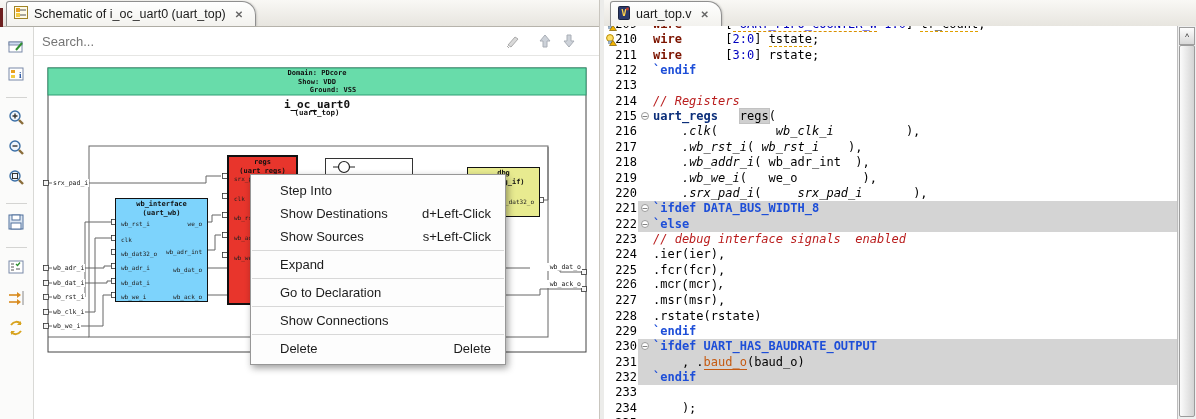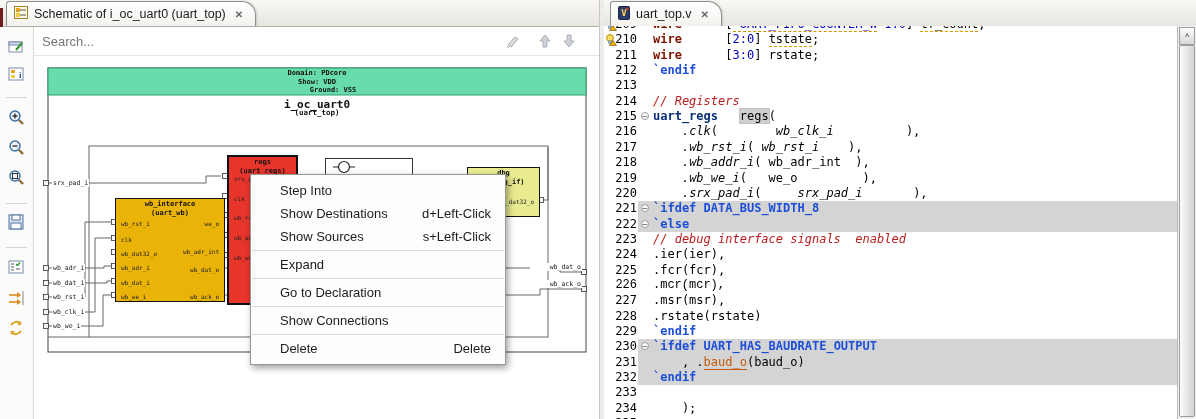--- a/index.html
+++ b/index.html
@@ -230,21 +230,21 @@
       <div class="s-text" style="left: 14px; top: 52px; width: 538px; text-align: center; font-size: 7.5px; font-weight: bold; z-index: 6;">(uart_top)</div>
       <div class="blk" style="left: 193px; top: 99px; width: 71px; height: 150px; background: rgb(232, 53, 44); border: 2px solid rgb(17, 17, 17);">
         <div class="ttl" style="margin-top: 1px;">regs</div>
         <div class="ttl">(uart_regs)</div>
         <div class="portlbl" style="left: 5px; top: 18px;">srx_pad_i</div>
         <div class="portlbl" style="left: 5px; top: 38px;">clk</div>
         <div class="portlbl" style="left: 5px; top: 57px;">wb_rst_i</div>
         <div class="portlbl" style="left: 5px; top: 77px;">wb_addr_i</div>
         <div class="portlbl" style="left: 5px; top: 97px;">wb_we_i</div>
       </div>
-      <div class="blk" style="left: 81px; top: 142px; width: 110px; height: 104px; background: #eab308; border: 1px solid rgb(17, 17, 17);">
+      <div class="blk" style="left: 81px; top: 142px; width: 93px; height: 104px; background: #7dd3fc; border: 1px solid rgb(17, 17, 17);">
         <div class="ttl" style="margin-top: 1px;">wb_interface</div>
         <div class="ttl">(uart_wb)</div>
         <div class="portlbl" style="left: 5px; top: 21px;">wb_rst_i</div>
         <div class="portlbl" style="left: 5px; top: 37px;">clk</div>
         <div class="portlbl" style="left: 5px; top: 51px;">wb_dat32_o</div>
         <div class="portlbl" style="left: 5px; top: 65px;">wb_adr_i</div>
         <div class="portlbl" style="left: 5px; top: 80px;">wb_dat_i</div>
         <div class="portlbl" style="left: 5px; top: 94px;">wb_we_i</div>
         <div class="portlbl" style="right: 5px; top: 21px;">we_o</div>
         <div class="portlbl" style="right: 5px; top: 49px;">wb_adr_int</div>

